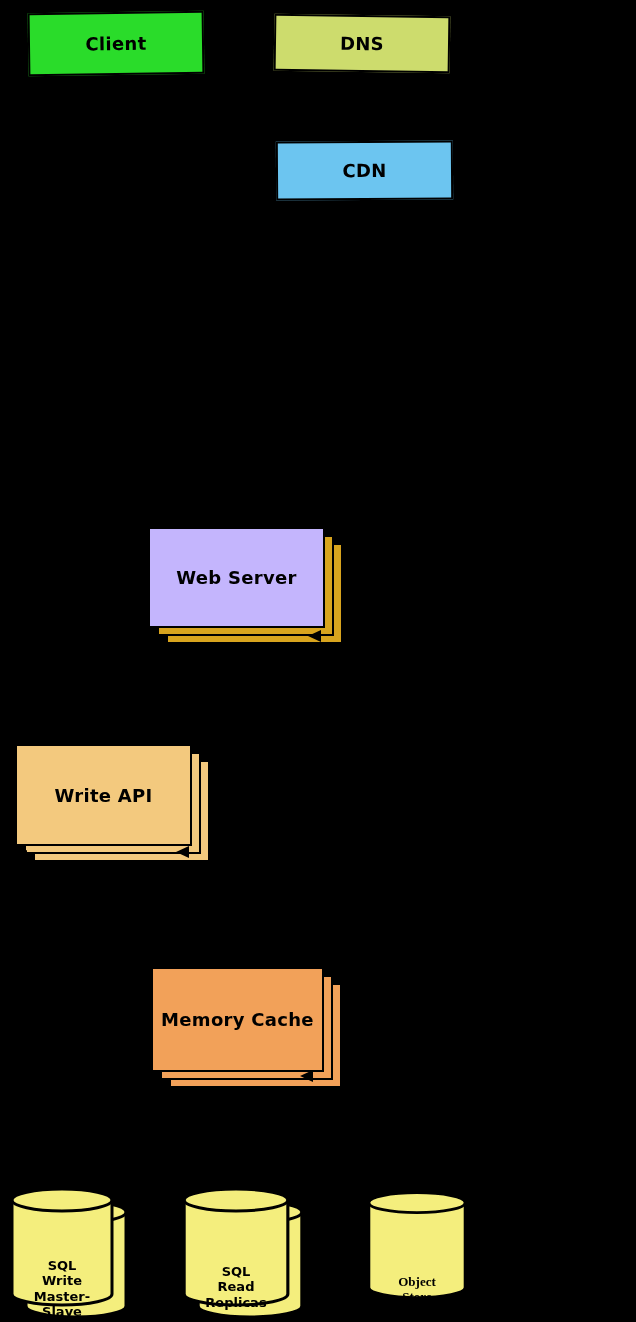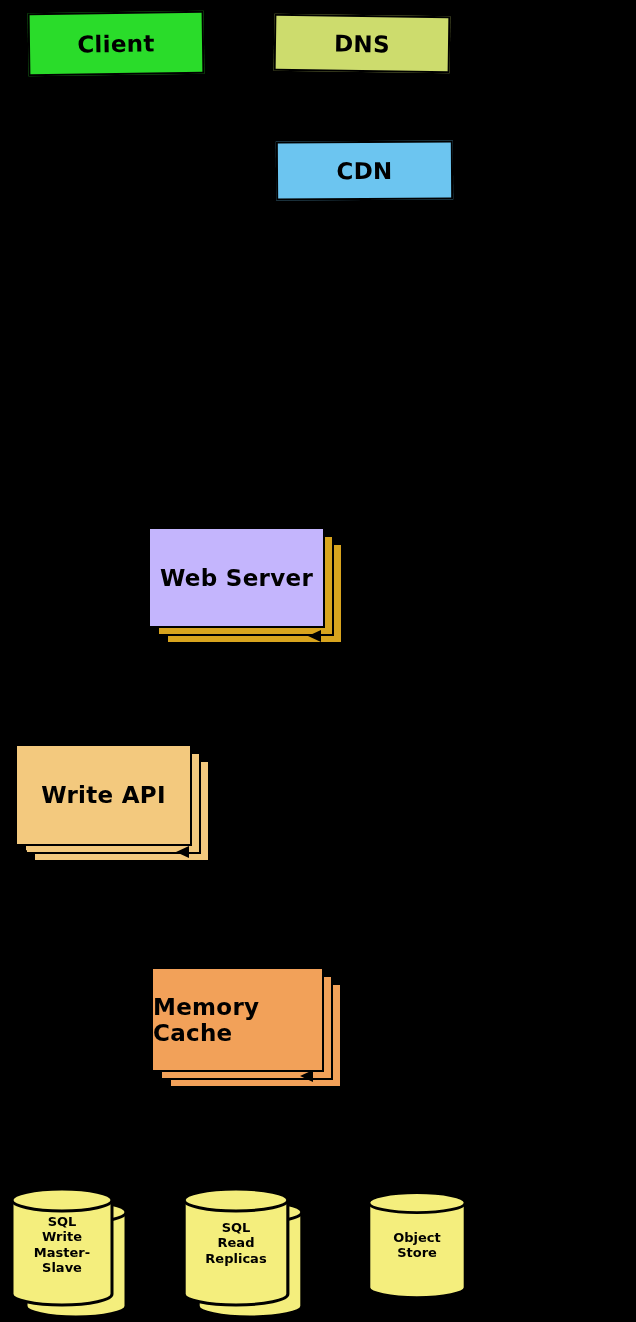--- a/index.html
+++ b/index.html
@@ -19,38 +19,38 @@
   .box {
     display: flex;
     align-items: center;
     justify-content: center;
     z-index: 3;
   }
   .l1 { z-index: 2; }
   .l2 { z-index: 1; }
   .lbl {
     font-weight: bold;
-    font-size: 23px;
+    font-size: 18px;
     color: #000;
-    text-align: left;
+    text-align: right;
     letter-spacing: 0.3px;
   }
   .cyl { position: absolute; }
   .cyl-front { z-index: 3; }
   .cyl-back { z-index: 1; }
   .cyl-lbl {
     position: absolute;
     text-align: center;
     font-weight: bold;
     font-size: 13px;
     color: #000;
     white-space: pre-line;
     line-height: 1.18;
   }
-  .cyl-lbl.front { z-index: 4; }
+  .cyl-lbl.front { z-index: 4; margin-top: 44px; }
   .cyl-lbl.back { z-index: 2; }
   .arrowhead {
     position: absolute;
     width: 0; height: 0;
     border-style: solid;
     border-width: 6px 13px 6px 0;
     border-color: transparent #000 transparent transparent;
     z-index: 5;
   }
 </style>
@@ -132,21 +132,21 @@
 Replicas</div>
     <svg class="cyl cyl-front" width="112" height="124" viewBox="0 0 108 124" preserveAspectRatio="none" style="left:0; top:0;">
       <path d="M4 14 V108 a50 11 0 0 0 100 0 V14" fill="#f4ee7d" stroke="#000" stroke-width="3"></path>
       <ellipse cx="54" cy="14" rx="50" ry="11" fill="#f4ee7d" stroke="#000" stroke-width="3"></ellipse>
     </svg>
     <div class="cyl-lbl front" style="left:0; top:34px; width:112px;">SQL
 Read
 Replicas</div>
   </div>
 
-  <div class="node" style="left:365px; top:1190px; width:104px; height:112px;">
+  <div class="node" style="left:365px; top:1190px; width:104px; height:112px;font-family:Liberation Serif, serif;">
     <svg class="cyl cyl-front" width="104" height="112" viewBox="0 0 108 124" preserveAspectRatio="none" style="left:0; top:0;">
       <path d="M4 14 V108 a50 11 0 0 0 100 0 V14" fill="#f4ee7d" stroke="#000" stroke-width="3"></path>
       <ellipse cx="54" cy="14" rx="50" ry="11" fill="#f4ee7d" stroke="#000" stroke-width="3"></ellipse>
     </svg>
     <div class="cyl-lbl front" style="left:0; top:40px; width:104px;">Object
 Store</div>
   </div>
 
   <div class="arrowhead" style="left:306px; top:440px;"></div>
   <div class="arrowhead" style="left:308px; top:630px;"></div>

